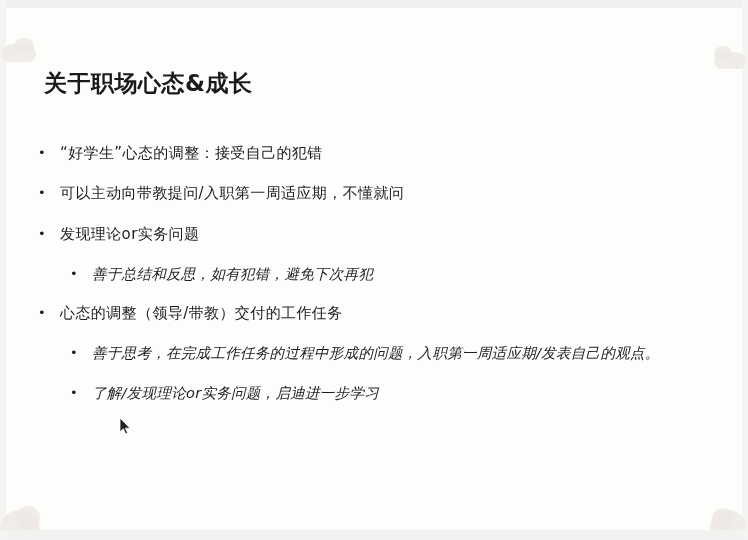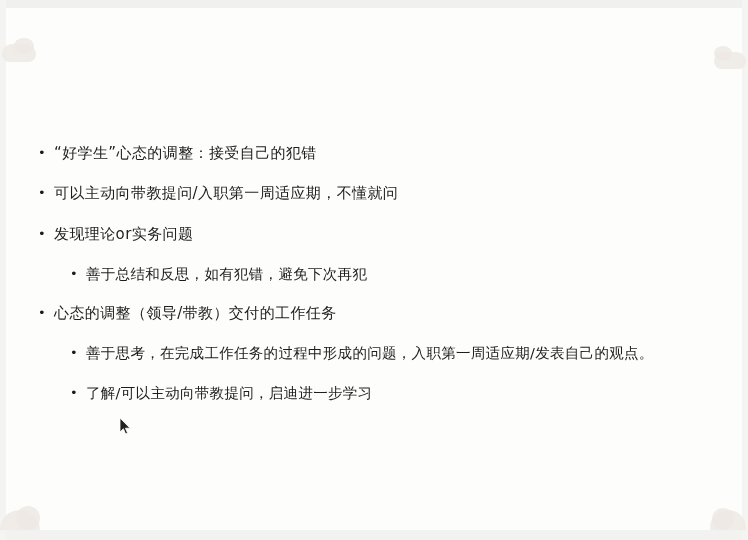--- a/index.html
+++ b/index.html
@@ -98,22 +98,23 @@
     flex: 0 0 auto;
     width: 16px;
     text-align: left;
     color: #1d1d1d;
     font-size: 13px;
     line-height: 1.7;
   }
   .btext {
     flex: 1 1 auto;
     letter-spacing: .4px;
+    margin-left: 6px;
   }
-  .level-2 .btext { letter-spacing: .3px; }
+  .level-2 .btext { letter-spacing: .3px; font-style: italic; }
 
   
   #cursor {
     position: absolute;
     left: 120px;
     top: 418px;
     width: 11px;
     height: 17px;
   }
   #cursor svg { display: block; }
@@ -130,20 +131,21 @@
 
   <div class="cloud cloud-left-1"></div>
   <div class="cloud cloud-left-2"></div>
   <div class="cloud cloud-right-1"></div>
   <div class="cloud cloud-right-2"></div>
   <div class="cloud cloud-bl-1"></div>
   <div class="cloud cloud-bl-2"></div>
   <div class="cloud cloud-br-1"></div>
   <div class="cloud cloud-br-2"></div>
 
+  <div id="title">关于职场心态&amp;成长</div>
 
   <div id="bullets">
 
     <div class="bullet level-1">
       <span class="dot">•</span>
       <span class="btext">“好学生”心态的调整：接受自己的犯错</span>
     </div>
 
     <div class="bullet level-1">
       <span class="dot">•</span>
@@ -165,21 +167,21 @@
       <span class="btext">心态的调整（领导/带教）交付的工作任务</span>
     </div>
 
     <div class="bullet level-2">
       <span class="dot">•</span>
       <span class="btext">善于思考，在完成工作任务的过程中形成的问题，入职第一周适应期/发表自己的观点。</span>
     </div>
 
     <div class="bullet level-2">
       <span class="dot">•</span>
-      <span class="btext">了解/可以主动向带教提问，启迪进一步学习</span>
+      <span class="btext">了解/发现理论or实务问题，启迪进一步学习</span>
     </div>
 
   </div>
 
   <div id="cursor">
     <svg width="11" height="17" viewBox="0 0 11 17">
       <polygon points="0,0 0,14 3.4,10.8 5.6,16 7.6,15.1 5.4,10.2 10,10.2" fill="#222222" stroke="#ffffff" stroke-width="0.8"></polygon>
     </svg>
   </div>
 

